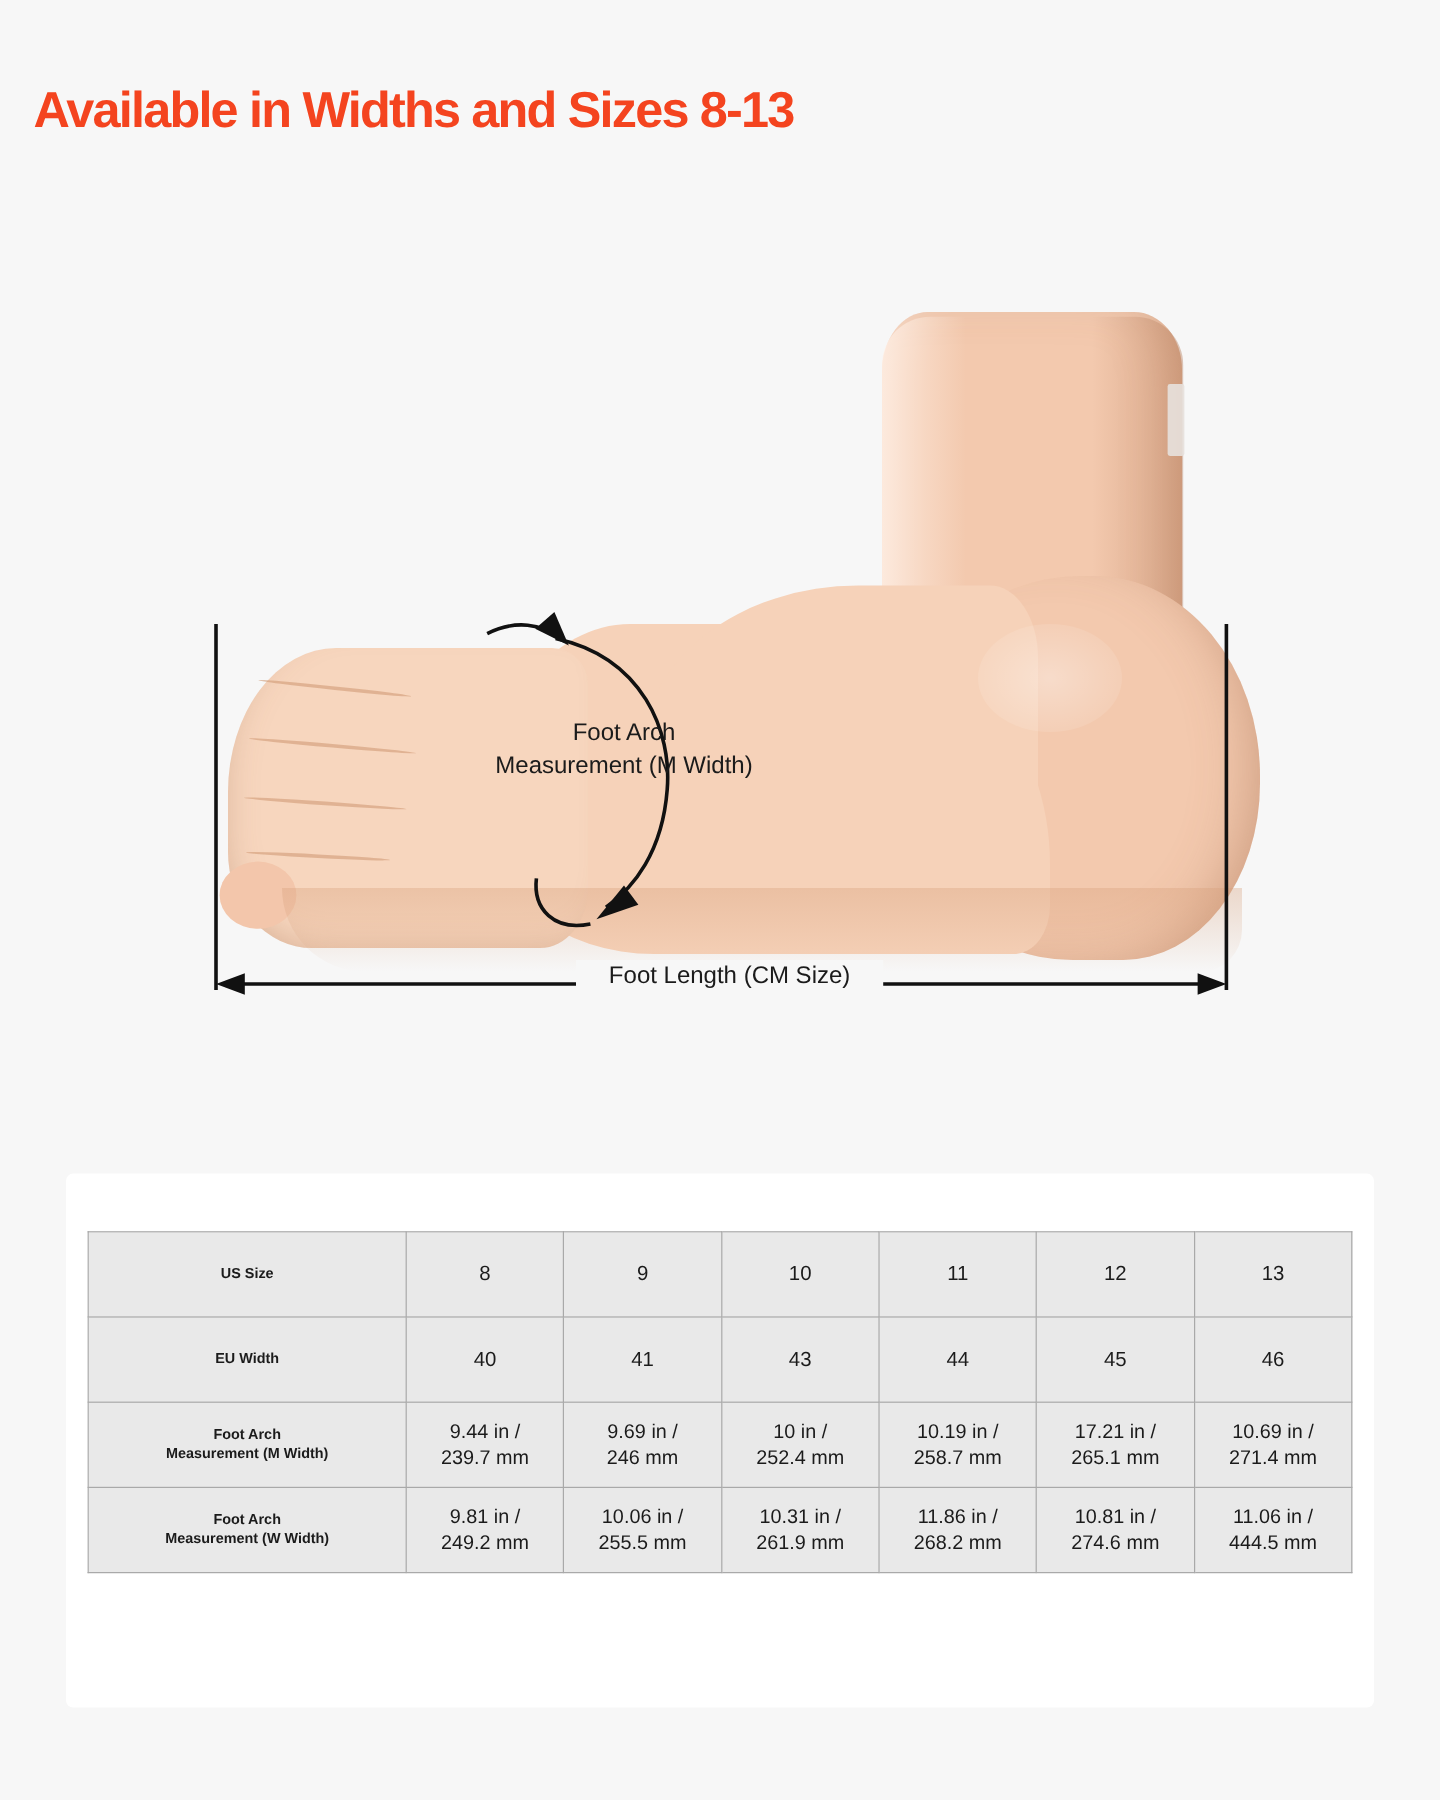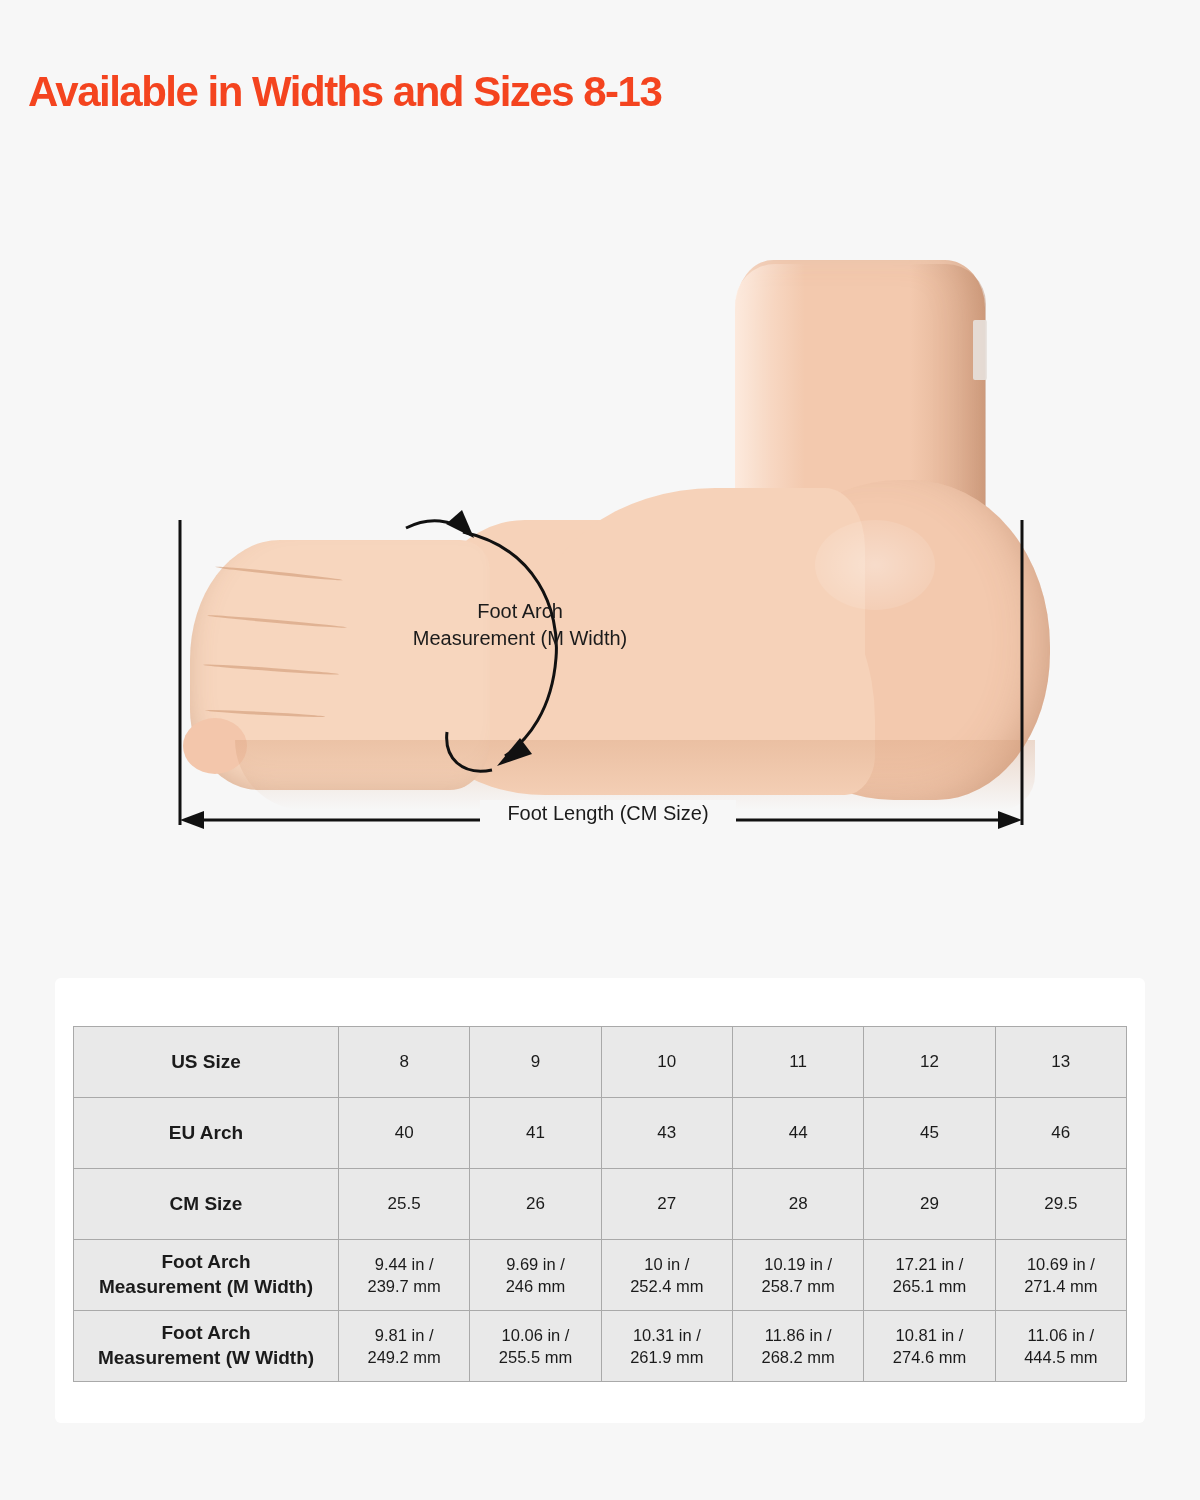--- a/index.html
+++ b/index.html
@@ -221,21 +221,21 @@
     vertical-align: middle;
     font-size: 17px;
     color: #1b1b1b;
     font-weight: 400;
     padding: 0;
     height: 62px;
   }
   table.size-table th.rowhead {
     width: 252px;
     font-weight: 700;
-    font-size: 19px;
+    font-size: 12px;
     line-height: 1.3;
     padding: 4px 6px;
   }
   table.size-table td.dual {
     font-size: 16.5px;
     line-height: 1.35;
     height: 54px;
   }
   .cell-two {
     display: block;
@@ -296,38 +296,29 @@
       <tr>
         <th class="rowhead">US Size</th>
         <td>8</td>
         <td>9</td>
         <td>10</td>
         <td>11</td>
         <td>12</td>
         <td>13</td>
       </tr>
       <tr>
-        <th class="rowhead">EU Arch</th>
+        <th class="rowhead">EU Width</th>
         <td>40</td>
         <td>41</td>
         <td>43</td>
         <td>44</td>
         <td>45</td>
         <td>46</td>
       </tr>
       <tr>
-        <th class="rowhead">CM Size</th>
-        <td>25.5</td>
-        <td>26</td>
-        <td>27</td>
-        <td>28</td>
-        <td>29</td>
-        <td>29.5</td>
-      </tr>
-      <tr>
         <th class="rowhead">
           <span class="cell-two">Foot Arch</span>
           <span class="cell-two">Measurement (M Width)</span>
         </th>
         <td class="dual">
           <span class="cell-two">9.44 in /</span>
           <span class="cell-two">239.7 mm</span>
         </td>
         <td class="dual">
           <span class="cell-two">9.69 in /</span>

